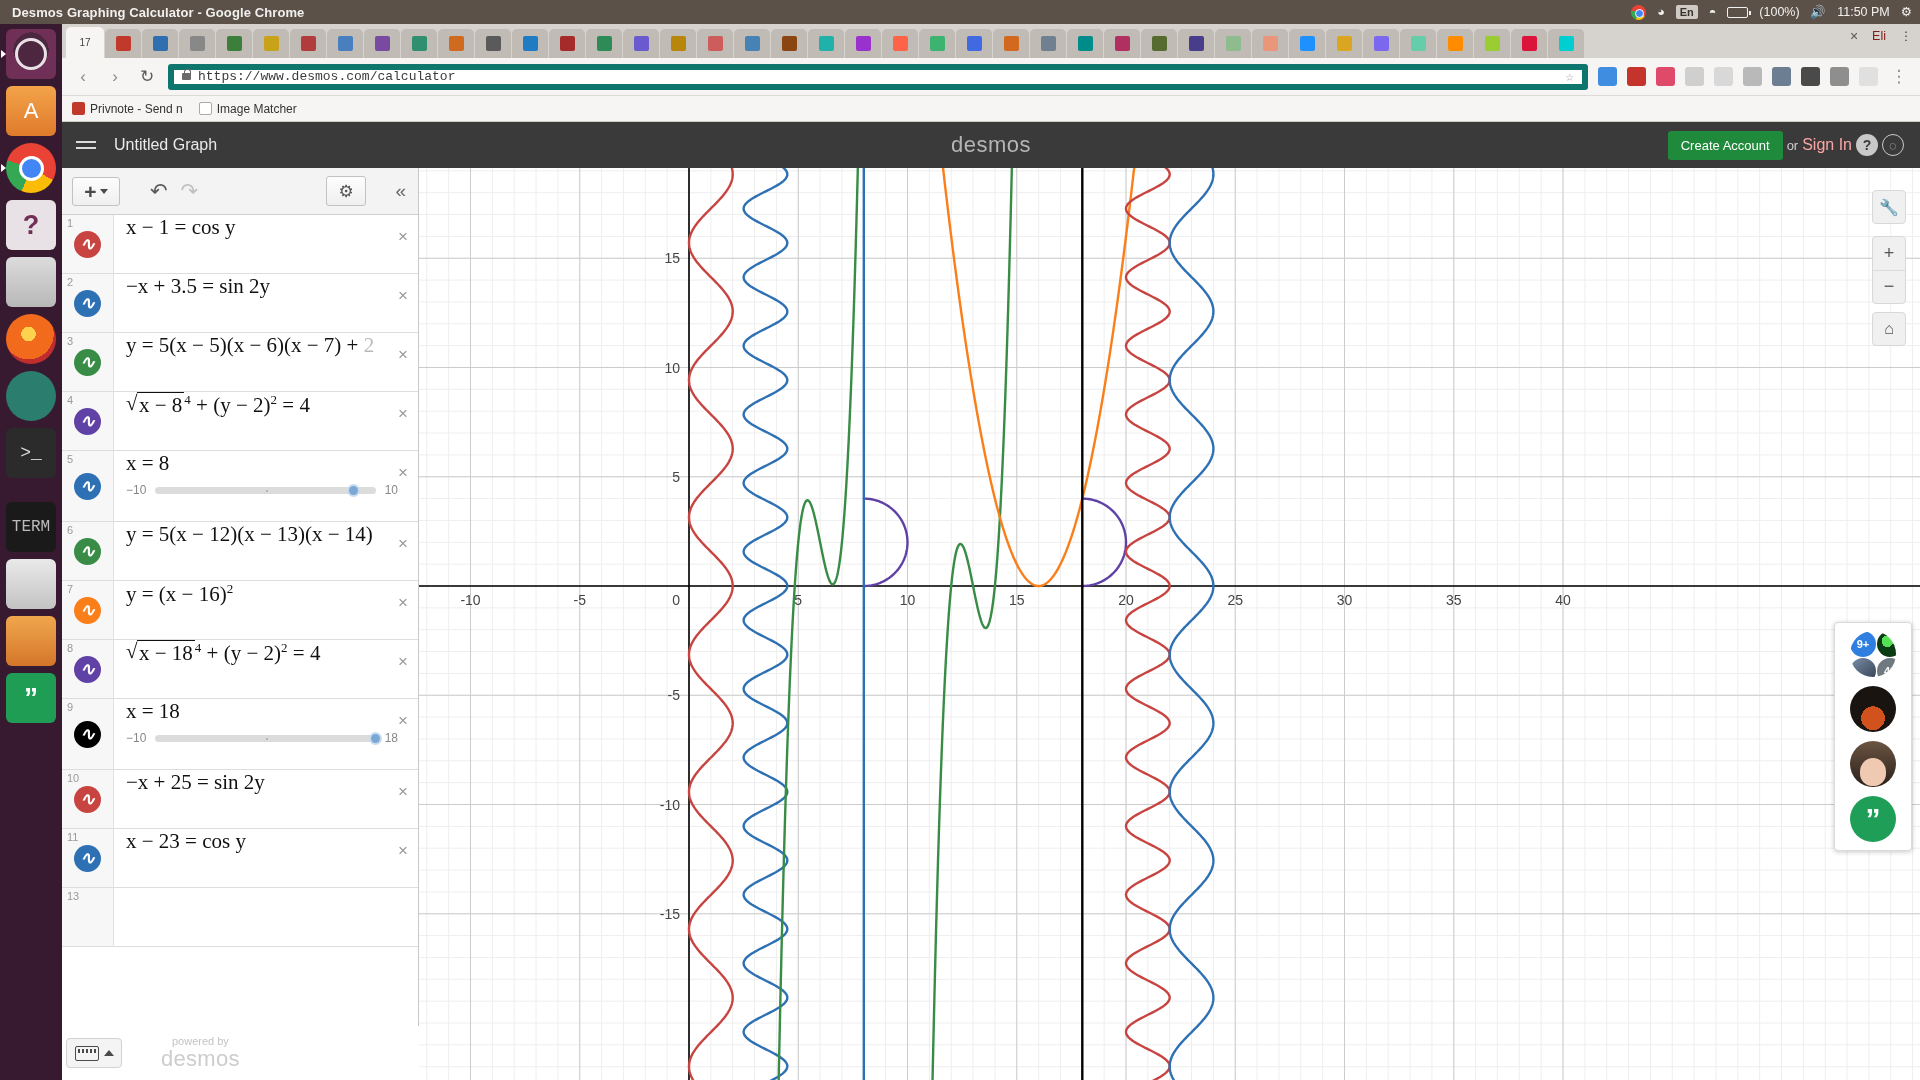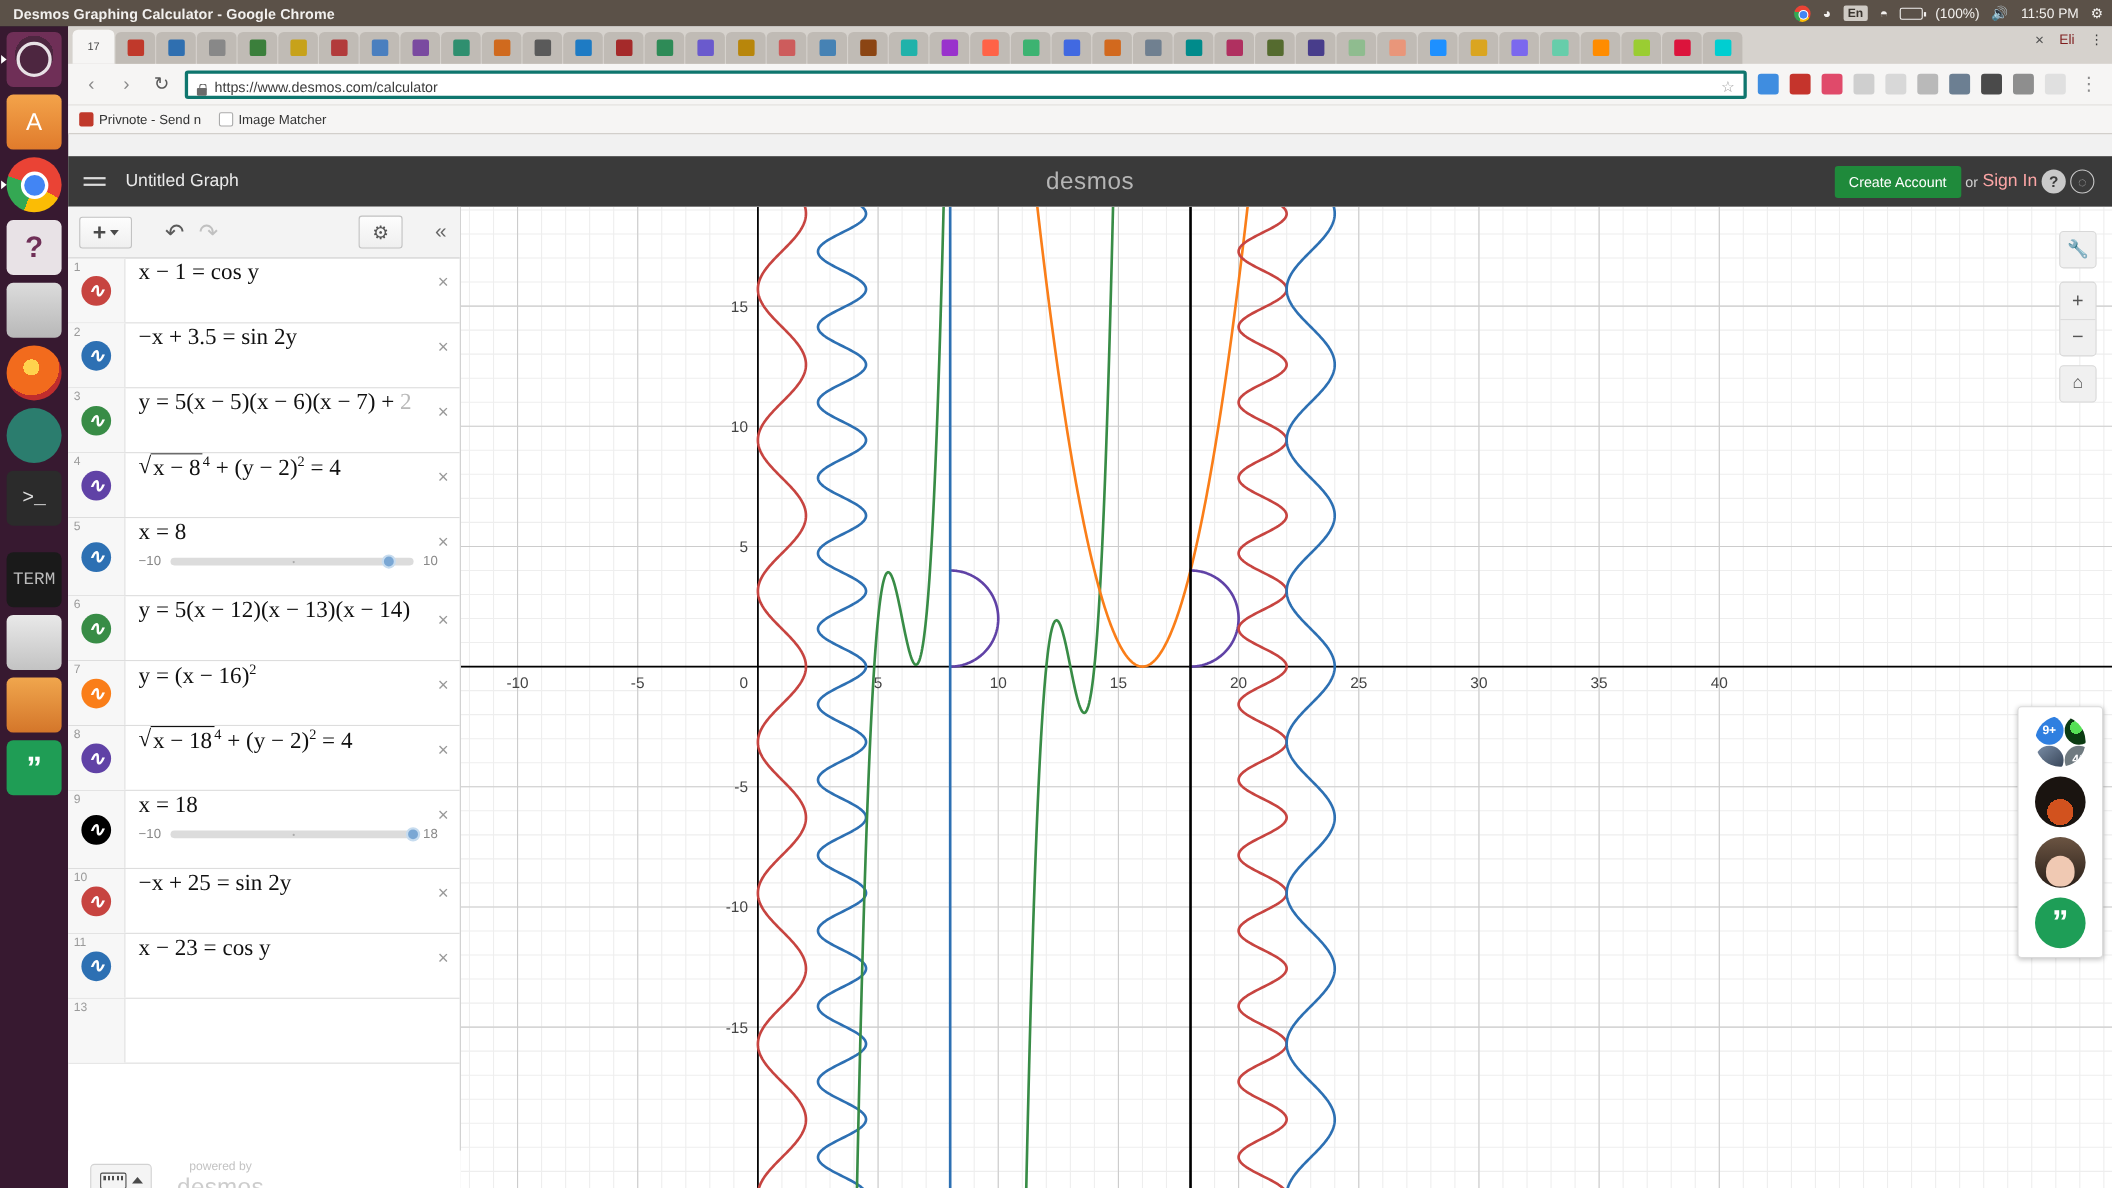--- a/index.html
+++ b/index.html
@@ -109,41 +109,41 @@
   #win-user { font-size: 12.5px; color:#7f1d1d; }
 
   #omnibar {
     height: 38px; background: #f6f5f4;
     display: flex; align-items: center; gap: 10px; padding: 0 10px;
     border-bottom: 1px solid #dcd9d6;
   }
   .nav-ico { font-size: 17px; color: #8b8b8b; width: 22px; text-align: center; }
   .nav-ico.enabled { color: #5a5a5a; }
   #urlbox {
-    flex: 1; height: 26px; background: #fff; border: 3px solid #0f766e;
-    border-radius: 3px; display: flex; align-items: flex-end; padding: 0 8px; gap: 7px;
+    flex: 1; height: 26px; background: #fff; border: 6px solid #0f766e;
+    border-radius: 3px; display: flex; align-items: center; padding: 0 8px; gap: 7px; font-family: Liberation Mono, monospace;
   }
   #lock-ico { width: 9px; height: 7px; background: #6b6b6b; border-radius: 1px; position: relative; }
   #lock-ico::before {
     content:''; position:absolute; left:2px; top:-4px; width:5px; height:5px;
     border:1.4px solid #6b6b6b; border-bottom:none; border-radius:3px 3px 0 0;
   }
   #url-text { font-size: 13px; color: #3b3b3b; }
   #star-ico { margin-left: auto; color: #9a9a9a; font-size: 14px; }
   .ext-ico { width: 19px; height: 19px; border-radius: 3px; flex:none; }
 
   #bookmarkbar {
     height: 26px; background: #f6f5f4; display: flex; align-items: center;
     padding: 0 10px; gap: 16px; border-bottom: 1px solid #cfcbc7;
   }
   .bm { display: flex; align-items: center; gap: 5px; font-size: 12px; color: #333; }
   .bm-ico { width: 13px; height: 13px; border-radius: 2px; }
 
   
-  #desmos { position: absolute; top: 98px; left: 0; width: 1858px; height: 737px; margin-top: 20px; }
+  #desmos { position: absolute; top: 98px; left: 0; width: 1858px; height: 737px; }
 
   #dm-header {
     height: 46px; background: #3a3a3a; display: flex; align-items: center;
     position: relative; color: #fff;
   }
   #burger { margin-left: 14px; width: 20px; display:flex; flex-direction:column; gap:4px; cursor:pointer; }
   #burger i { display:block; height:2px; background:#dcdcdc; }
   #graph-title { margin-left: 18px; font-size: 16px; color: #eaeaea; }
   #dm-logo {
     position: absolute; left: 50%; transform: translateX(-50%);
@@ -232,21 +232,21 @@
   }
   .slider-track::after {
     content:''; position:absolute; left:50%; top:3px; width:2px;height:2px;background:#aaa;border-radius:50%;
   }
   .slider-knob {
     position: absolute; top: -3px; width: 13px; height: 13px; border-radius: 50%;
     background: #7aa7d4; border: 2px solid #c7dcef;
   }
   #panel-footer {
     position: absolute; bottom: 0; left: 0; width: 357px; height: 54px;
-    background: #fff; display: flex; align-items: center; padding-left: 20px; gap: 23px;
+    background: #fff; display: flex; align-items: center; padding-left: 4px; gap: 39px;
   }
   #kbd-btn {
     width: 56px; height: 30px; border: 1px solid #d2d2d2; border-radius: 4px;
     background: #f4f4f4; display: flex; align-items: center; justify-content: center; gap: 5px; cursor: pointer;
   }
   #kbd-glyph { width: 24px; height: 15px; border: 1.6px solid #4a4a4a; border-radius: 2px; position:relative; }
   #kbd-glyph::after {
     content:''; position:absolute; left:2px; top:2px; right:2px; height:4px;
     background: repeating-linear-gradient(90deg,#4a4a4a 0 2px,transparent 2px 4px);
   }

